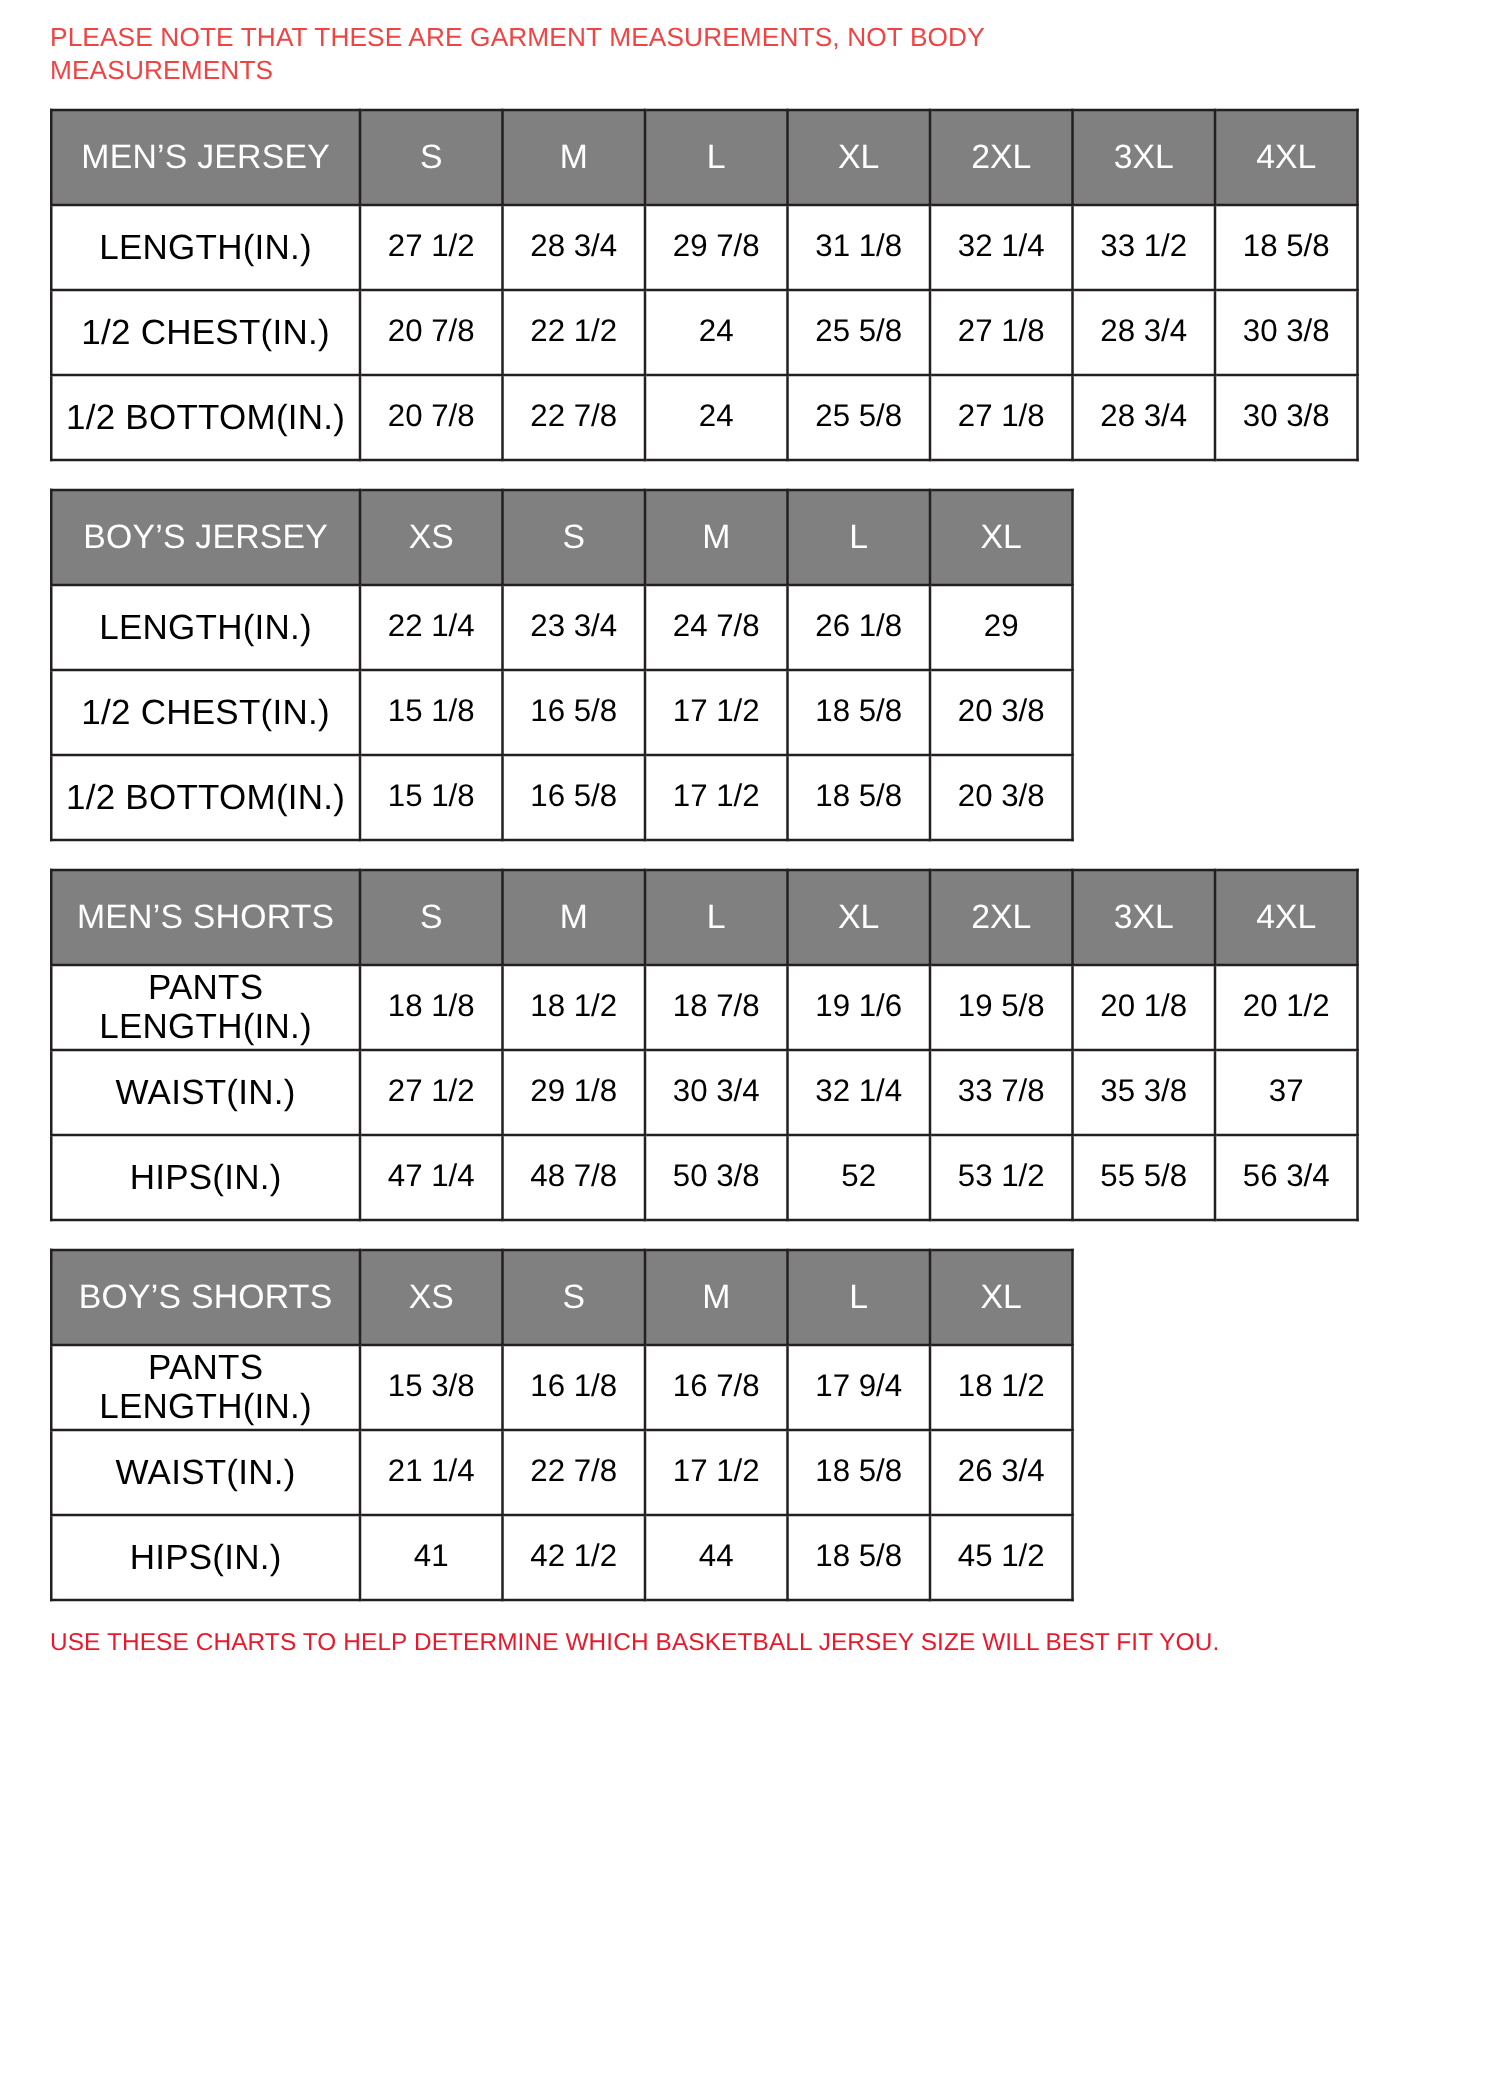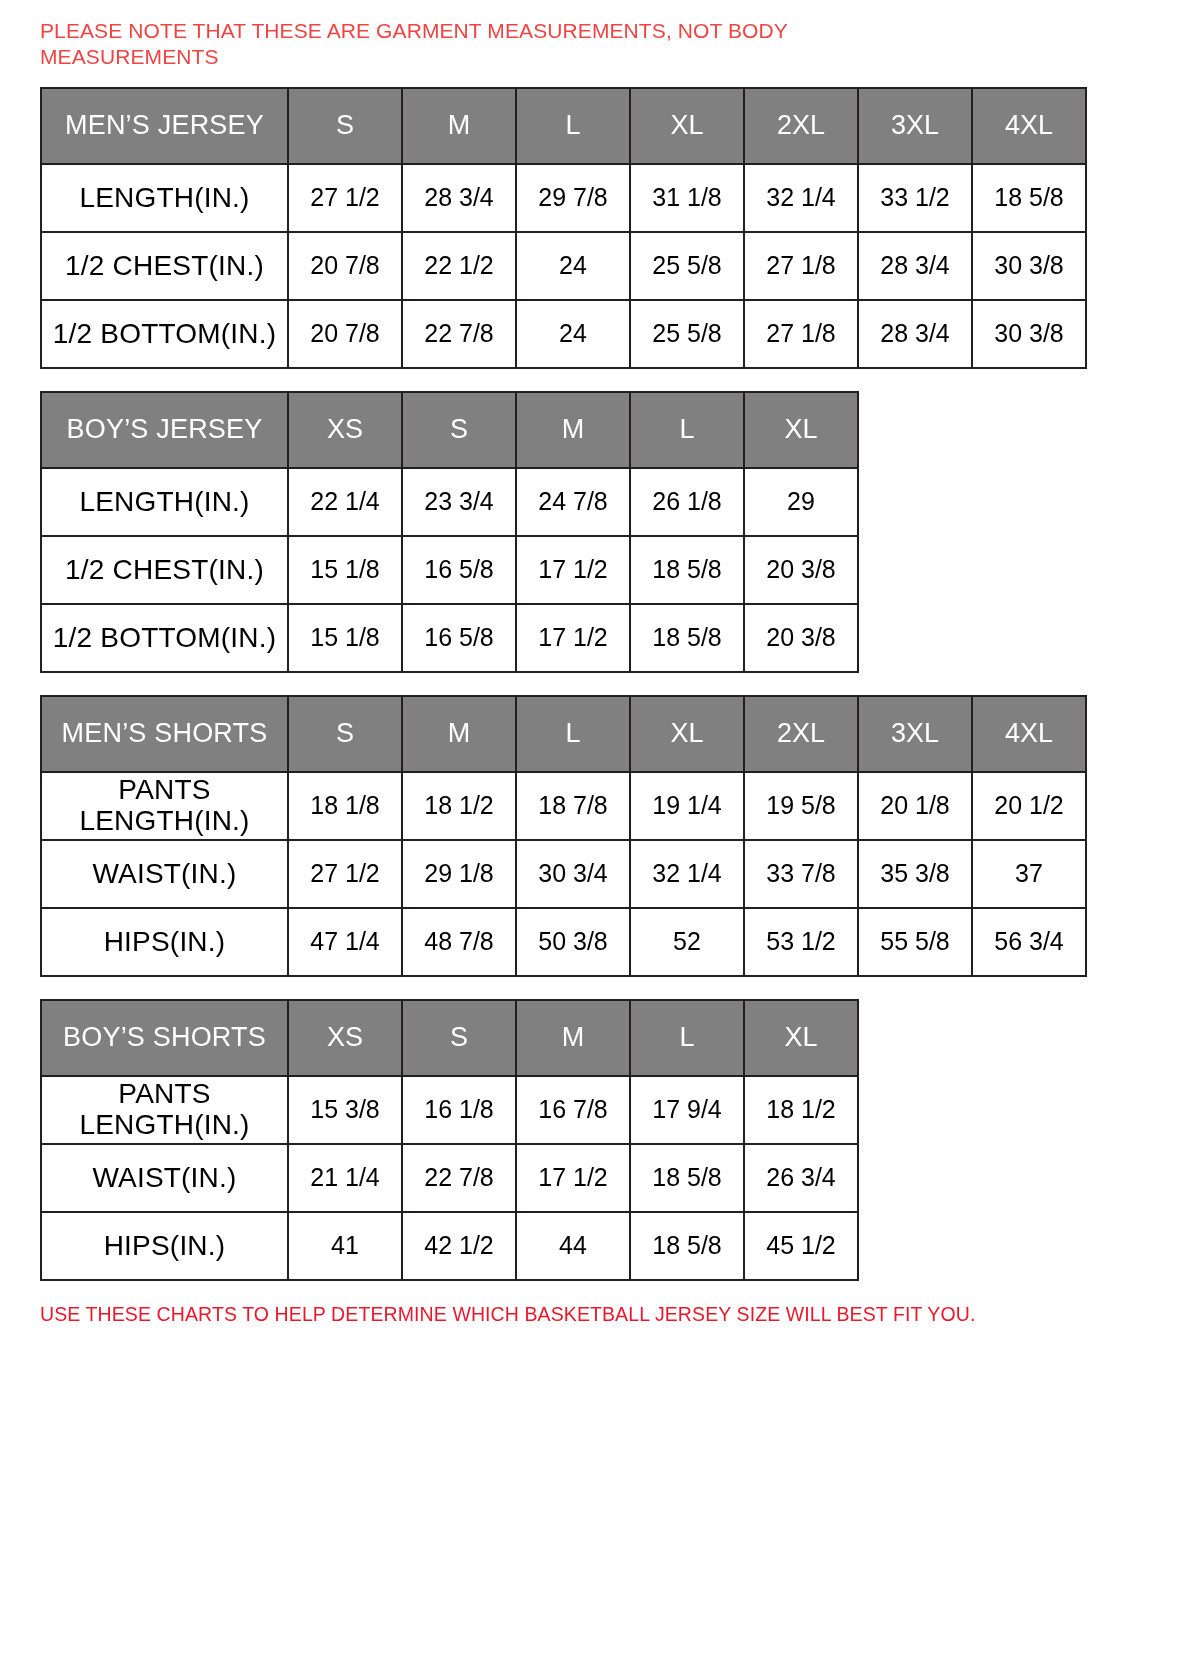--- a/index.html
+++ b/index.html
@@ -214,21 +214,21 @@
         <td>3XL</td>
         <td>4XL</td>
       </tr>
     </thead>
     <tbody>
       <tr>
         <td class="rowhead two-line">PANTS LENGTH(IN.)</td>
         <td>18  1/8</td>
         <td>18  1/2</td>
         <td>18  7/8</td>
-        <td>19  1/4</td>
+        <td>19  1/6</td>
         <td>19  5/8</td>
         <td>20  1/8</td>
         <td>20  1/2</td>
       </tr>
       <tr>
         <td class="rowhead">WAIST(IN.)</td>
         <td>27  1/2</td>
         <td>29  1/8</td>
         <td>30  3/4</td>
         <td>32  1/4</td>

